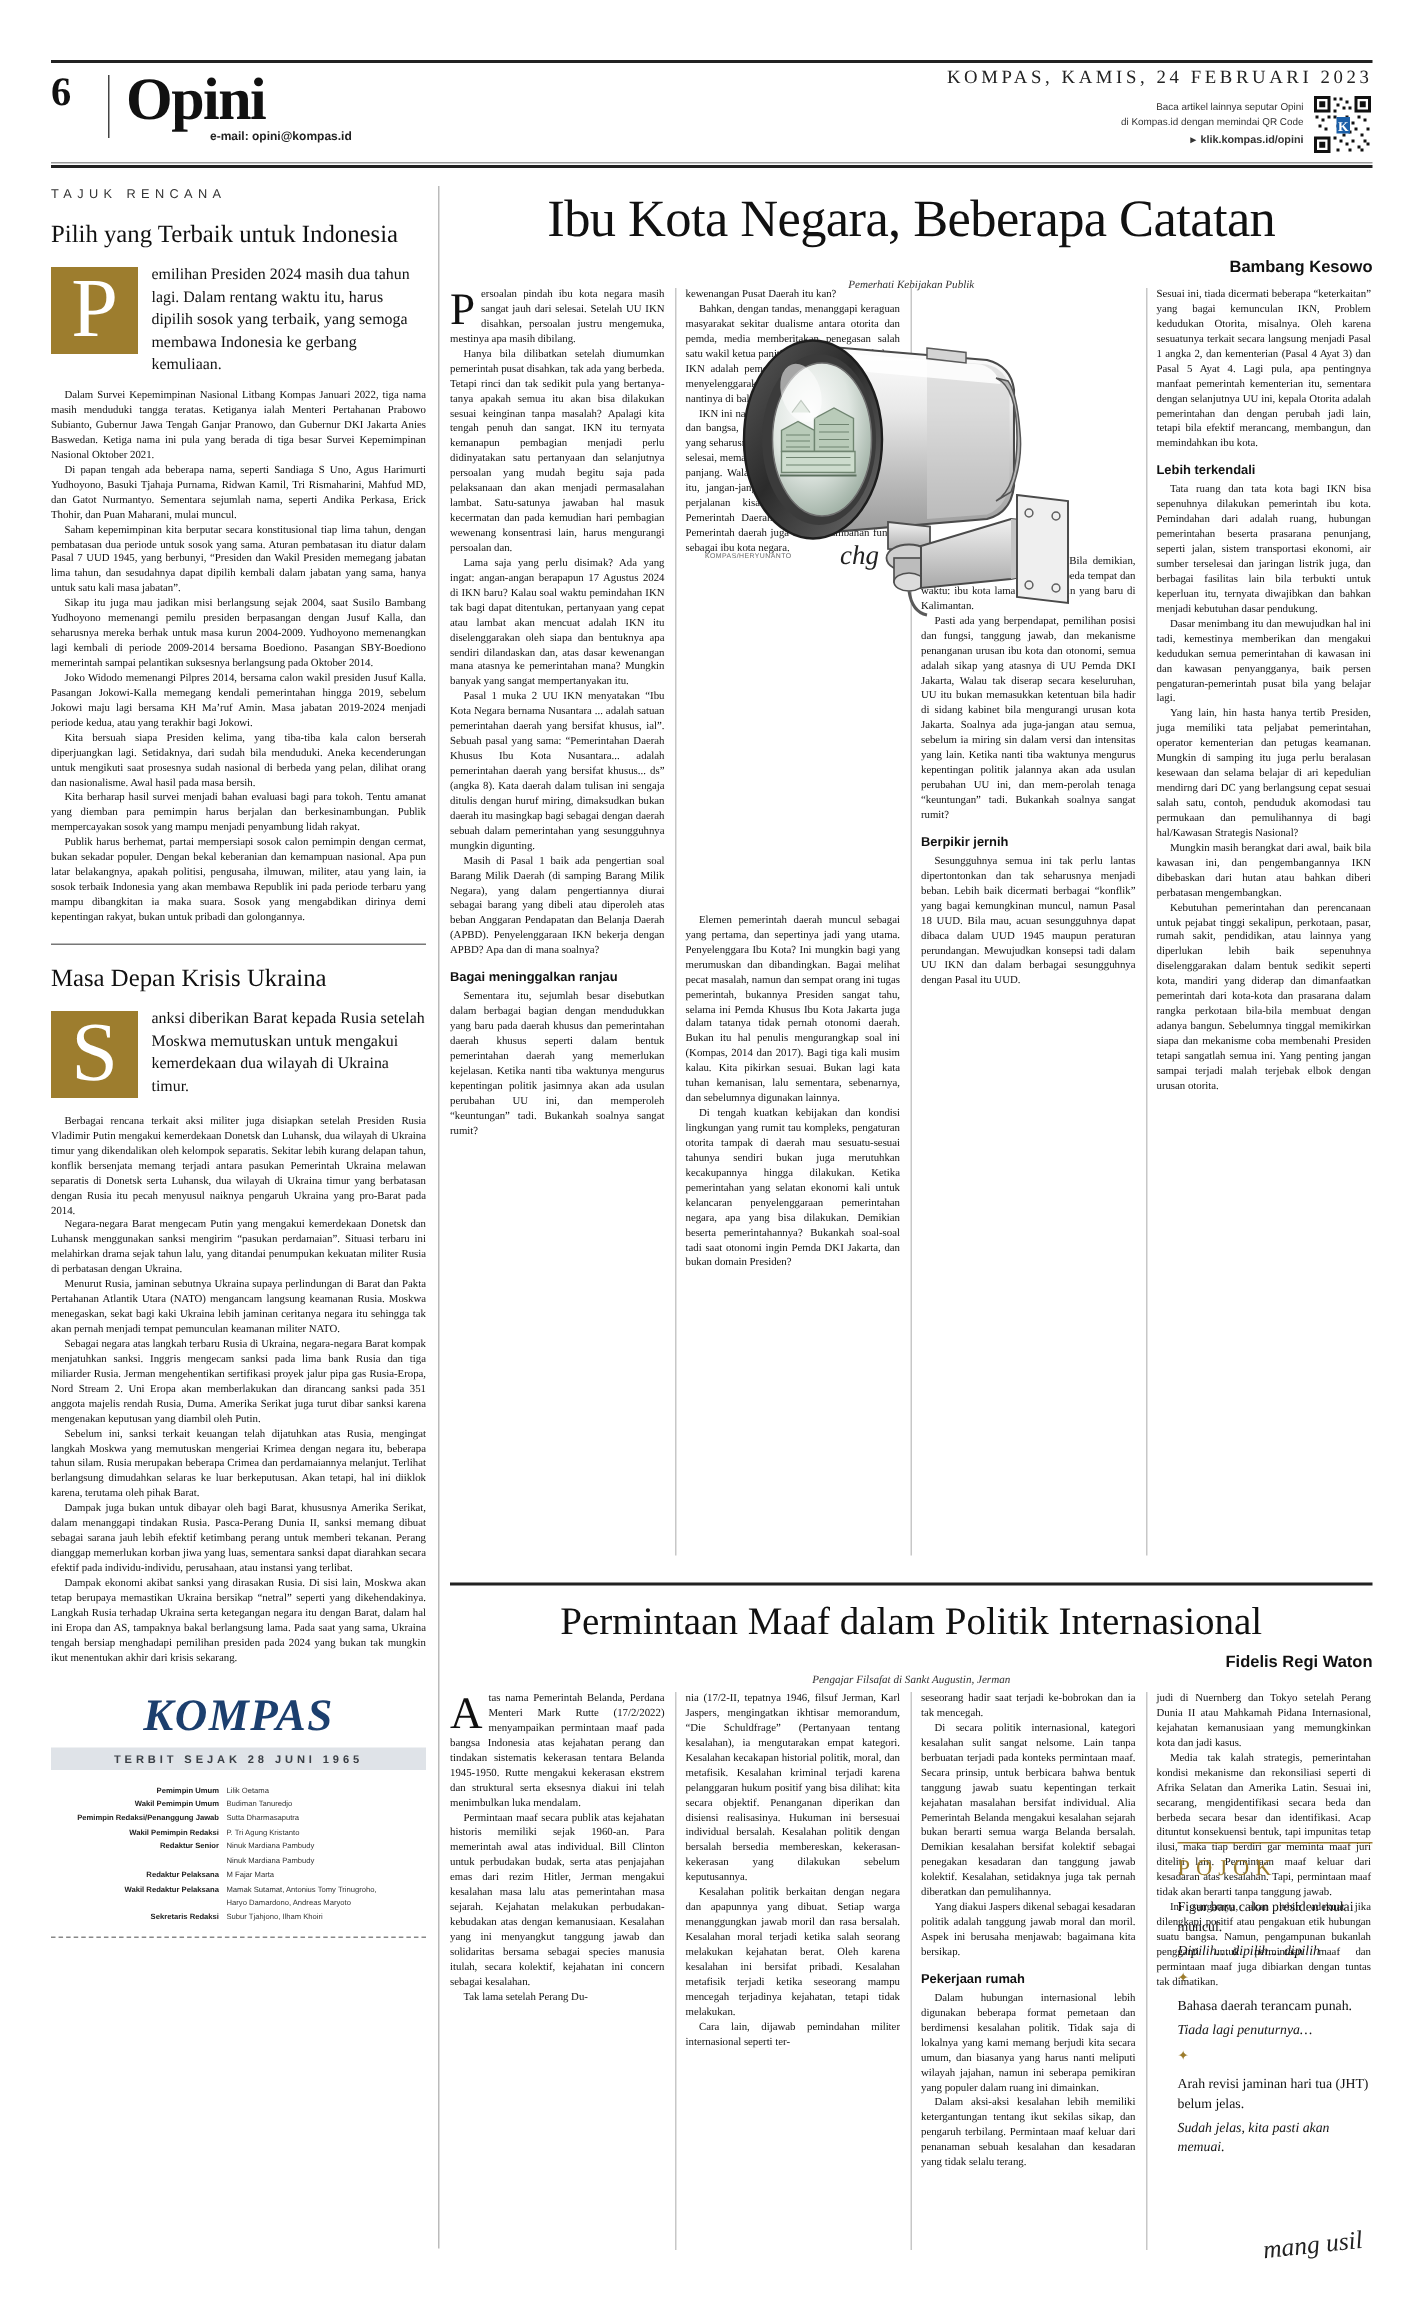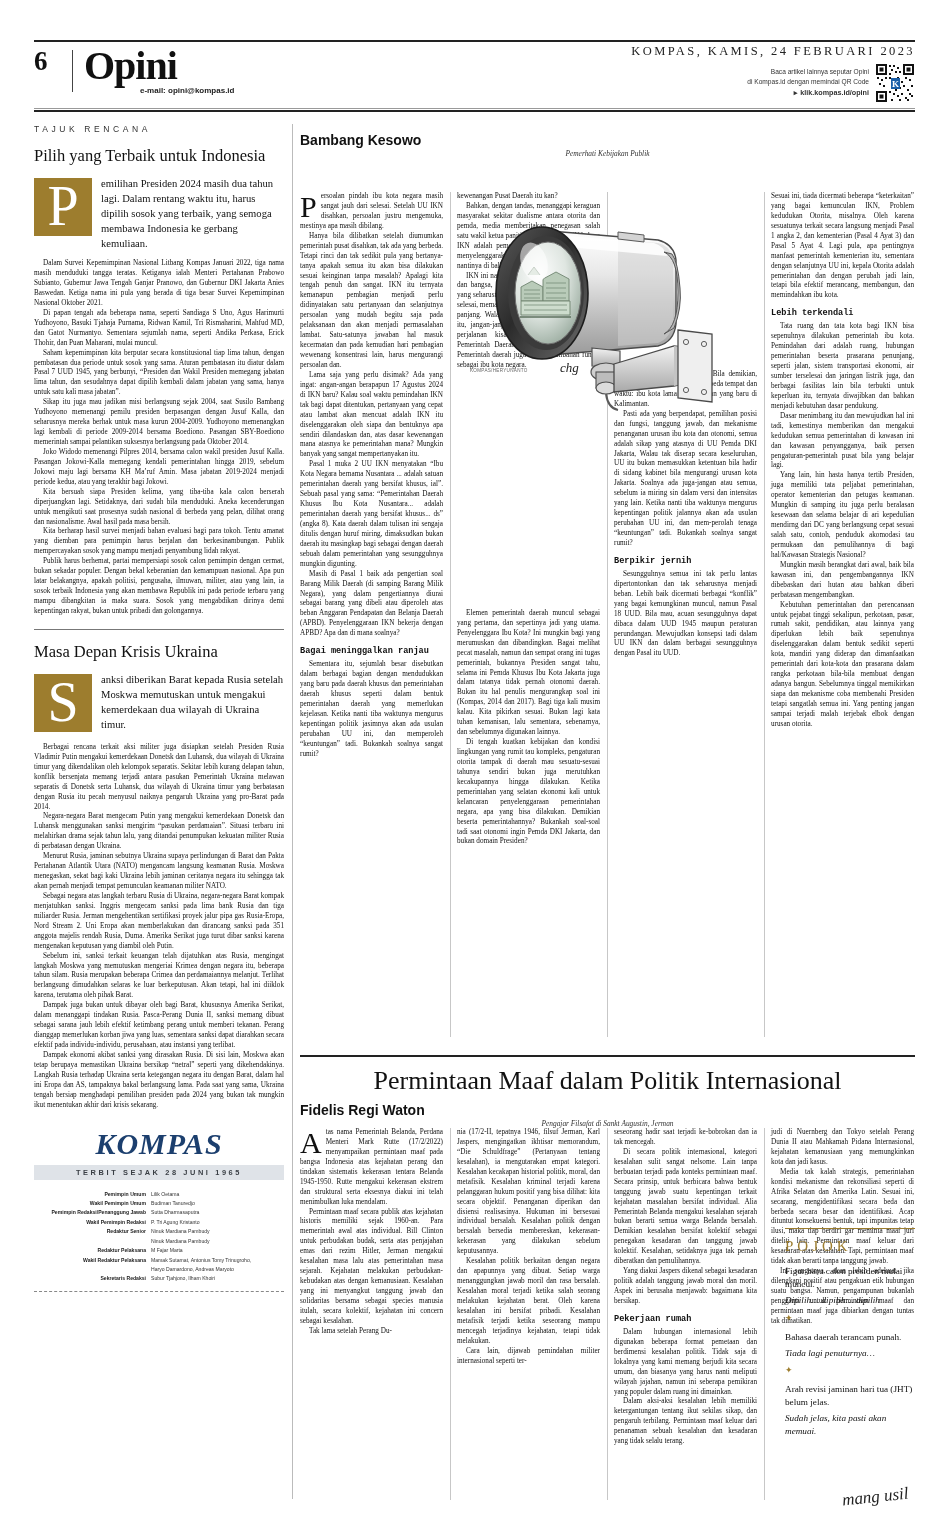--- a/index.html
+++ b/index.html
@@ -52,36 +52,36 @@
     font-size:7.4px;letter-spacing:2.6px;text-align:center;padding:3px 0;font-weight:bold;}
   .staff{margin-top:10px;font-family:"Liberation Sans",sans-serif;font-size:5.1px;line-height:1.85;}
   .staff-row{display:flex;gap:5px;}
   .staff-label{flex:0 0 112px;text-align:right;font-weight:bold;color:#222;}
   .staff-val{flex:1;color:#333;}
   .staff-rule{border-top:1px dashed #888;margin-top:7px;}
 
   
   .main-head{position:absolute;left:300px;right:34px;top:126px;}
   .main-title{font-family:"Liberation Serif",serif;font-size:35px;text-align:center;margin:0;font-weight:normal;letter-spacing:-0.4px;}
-  .byline{text-align:left;font-family:"Liberation Sans",sans-serif;font-size:14px;font-weight:bold;margin-top:6px;}
+  .byline{text-align:right;font-family:"Liberation Sans",sans-serif;font-size:11px;font-weight:bold;margin-top:6px;}
   .byline-sub{text-align:center;font-family:"Liberation Serif",serif;font-style:italic;font-size:7.4px;margin-top:1px;color:#333;}
 
   .art-cols{position:absolute;left:300px;top:192px;width:615px;height:845px;}
   .c{position:absolute;top:0;width:143px;height:845px;}
   .c0{left:0;} .c1{left:157px;} .c2{left:314px;} .c3{left:471px;}
   .colrule{position:absolute;top:192px;height:845px;width:1px;background:#c7c7c7;}
 
   .standfirst{font-family:"Liberation Serif",serif;font-size:11.4px;line-height:1.34;margin:0 0 8px 0;}
-  .subhead{font-family:Liberation Mono, monospace;font-weight:bold;font-size:8.6px;margin:7px 0 4px 0;}
+  .subhead{font-family:Liberation Sans, sans-serif;font-weight:bold;font-size:8.6px;margin:7px 0 4px 0;}
   .dropcap-s{float:left;font-family:"Liberation Serif",serif;font-size:30px;line-height:25px;padding:2px 4px 0 0;font-weight:normal;}
 
   
   .cam-fig{position:absolute;left:468px;top:196px;width:248px;height:238px;}
   .cam-credit{position:absolute;left:470px;top:368px;font-family:"Liberation Sans",sans-serif;font-size:4.6px;color:#666;letter-spacing:.3px;}
-  .cam-sign{position:absolute;left:560px;top:360px;font-family:"Liberation Serif",serif;font-style:italic;font-size:13px;color:#222;}
+  .cam-sign{position:absolute;left:560px;top:360px;font-family:"Liberation Serif",serif;font-style:italic;font-size:18px;color:#222;}
 
   
   .bot-rule{position:absolute;left:300px;right:34px;top:1055px;border-top:2px solid #222;}
   .bot-head{position:absolute;left:300px;right:34px;top:1066px;}
   .bot-title{font-family:"Liberation Serif",serif;font-size:26px;text-align:center;margin:0;font-weight:normal;}
   .bot-cols{position:absolute;left:300px;top:1128px;width:615px;height:372px;}
   .bc{position:absolute;top:0;width:143px;height:372px;}
   .bc0{left:0;} .bc1{left:157px;} .bc2{left:314px;} .bc3{left:471px;}
   .bcolrule{position:absolute;top:1128px;height:372px;width:1px;background:#c7c7c7;}
 
@@ -254,20 +254,21 @@
         <div class="staff-row">
           <div class="staff-label">Sekretaris Redaksi</div>
           <div class="staff-val">Subur Tjahjono, Ilham Khoiri</div>
         </div>
         <div class="staff-rule"></div>
       </div>
     </div>
   </div>
 
   <div class="main-head">
+    <h1 class="main-title">Ibu Kota Negara, Beberapa Catatan</h1>
     <div class="byline">Bambang Kesowo</div>
     <div class="byline-sub">Pemerhati Kebijakan Publik</div>
   </div>
 
   <div class="colrule" style="left:450px;"></div>
   <div class="colrule" style="left:607px;"></div>
   <div class="colrule" style="left:764px;"></div>
 
   <div class="art-cols">
 

